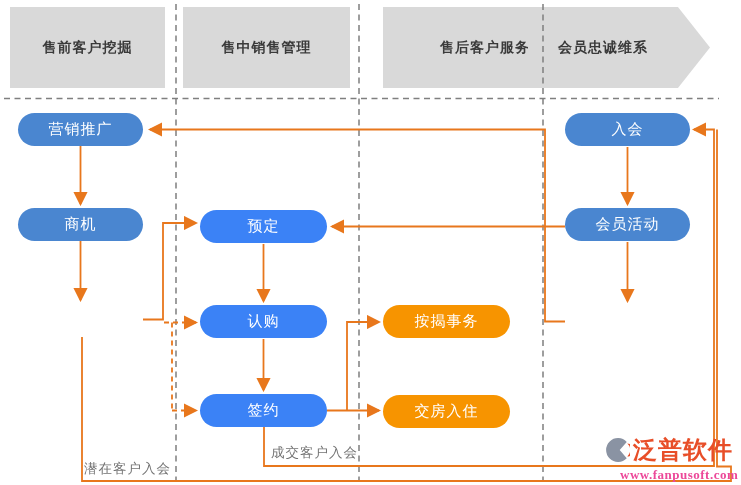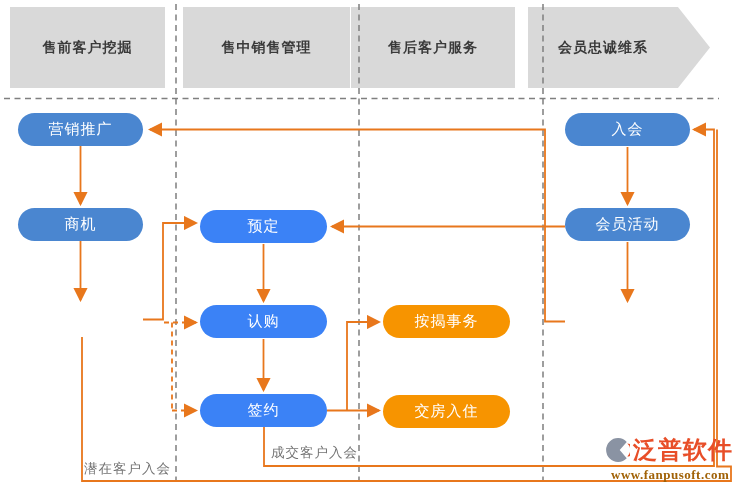--- a/index.html
+++ b/index.html
@@ -8,21 +8,21 @@
     font-family:"Liberation Sans", sans-serif;
   }
   
   .lane-hd{
     position:absolute;top:7px;height:81px;background:#d9d9d9;
     display:flex;align-items:center;justify-content:center;
     font-size:14px;font-weight:bold;color:#3a3a3a;letter-spacing:1px;
   }
   .hd-1{left:10px;width:155px;}
   .hd-2{left:183px;width:167px;}
-  .hd-3{left:351px;width:164px;}
+  .hd-3{left:383px;width:164px;padding-left:20px;}
   .hd-4{
     left:528px;width:182px;
     clip-path:polygon(0 0,82.4% 0,100% 50%,82.4% 100%,0 100%);
     padding-right:32px;box-sizing:border-box;
   }
   
   .node{
     position:absolute;height:33px;border-radius:17px;
     display:flex;align-items:center;justify-content:center;
     color:#ffffff;font-size:15px;letter-spacing:1px;
@@ -35,21 +35,21 @@
   
   .note{
     position:absolute;font-size:13.5px;color:#737373;letter-spacing:1px;white-space:nowrap;
   }
   
   .logo{position:absolute;left:604px;top:434px;width:137px;}
   .logo-row{display:flex;align-items:center;gap:3px;}
   .logo-name{font-size:24px;font-weight:bold;color:#e84e28;letter-spacing:1px;white-space:nowrap;}
   .logo-url{
     font-family:"Liberation Serif", serif;font-weight:bold;font-size:13px;
-    color:#a16207;letter-spacing:0.5px;margin-left:7px;margin-top:1px;white-space:nowrap;
+    color:#ec4899;letter-spacing:0.5px;margin-left:16px;margin-top:1px;white-space:nowrap;
   }
 </style>
 </head>
 <body>
 
 <div class="canvas">
 
   <div class="lane-hd hd-1">售前客户挖掘</div>
   <div class="lane-hd hd-2">售中销售管理</div>
   <div class="lane-hd hd-3">售后客户服务</div>

